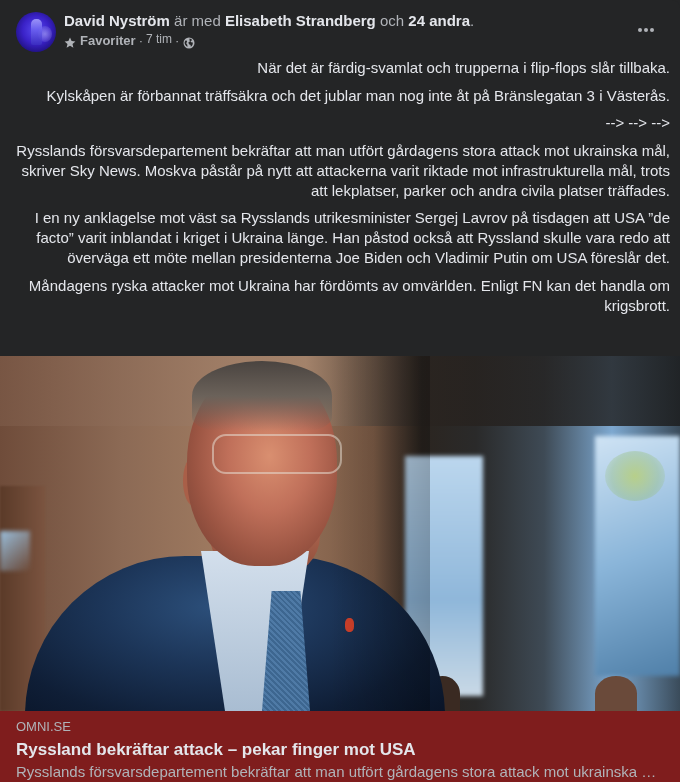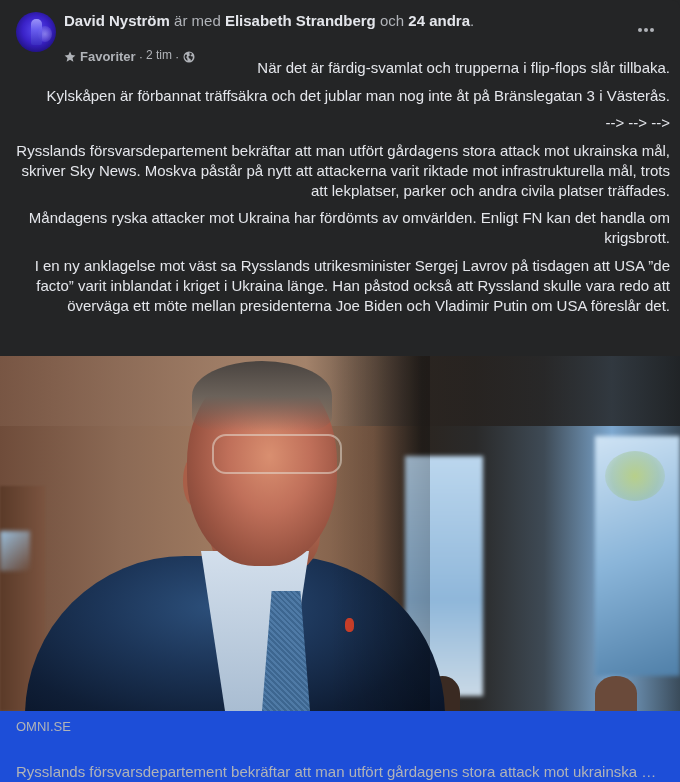--- a/index.html
+++ b/index.html
@@ -8,21 +8,21 @@
     .post { position: absolute; left: 0; top: 0; width: 680px; height: 782px; background: #242526; border-top-right-radius: 8px; }
     .header { position: absolute; left: 0; top: 0; width: 680px; height: 56px; }
     .avatar { position: absolute; left: 16px; top: 12px; width: 40px; height: 40px; border-radius: 50%;
       background: radial-gradient(circle at 50% 45%, #5a4cf0 0%, #3a22c8 45%, #1d0f7a 80%, #120a50 100%); overflow: hidden; }
     .avatar .fig { position: absolute; left: 15px; top: 7px; width: 11px; height: 26px; border-radius: 5px 5px 2px 2px;
       background: linear-gradient(180deg, #a9a4ff 0%, #6d63f0 40%, #3b2fc0 100%); opacity: 0.85; }
     .avatar .glow { position: absolute; left: 22px; top: 14px; width: 14px; height: 16px; border-radius: 50%;
       background: radial-gradient(circle, rgba(200,200,255,0.5), rgba(0,0,0,0)); }
     .title-line { position: absolute; left: 64px; top: 11px; font-size: 15px; line-height: 19px; color: #b0b3b8; white-space: nowrap; }
     .title-line b { color: #e4e6eb; font-weight: 700; }
-    .meta-line { position: absolute; left: 64px; top: 49px; font-size: 13px; line-height: 16px; color: #b0b3b8; white-space: nowrap; display: flex; align-items: center; }
+    .meta-line { position: absolute; left: 64px; top: 33px; font-size: 13px; line-height: 16px; color: #b0b3b8; white-space: nowrap; display: flex; align-items: flex-end; }
     .meta-line .star { width: 12px; height: 12px; margin-right: 4px; display: inline-block; }
     .meta-line .fav { font-weight: 700; color: #b0b3b8; }
     .meta-line .dot { margin: 0 3px; }
     .meta-line .time { font-size: 12px; position: relative; top: -2px; }
     .meta-line .globe { width: 12px; height: 12px; display: inline-block; margin-left: 1px; }
     .more-btn { position: absolute; left: 628px; top: 18px; width: 36px; height: 24px; display: flex; align-items: center; justify-content: center; gap: 2px; cursor: pointer; }
     .more-btn span { width: 4px; height: 4px; border-radius: 50%; background: #b0b3b8; display: block; }
 
     .body-text { position: absolute; left: 16px; top: 58px; width: 654px; font-size: 15px; line-height: 20px; color: #e4e6eb; text-align: right; }
     .body-text p { margin-bottom: 7.5px; }
@@ -45,21 +45,21 @@
     .head { left: 187px; top: 10px; width: 150px; height: 200px; border-radius: 48% 48% 45% 45%;
       background: radial-gradient(ellipse at 55% 45%, #d98f70 0%, #c0705a 35%, #9a5442 65%, #6a3a2e 100%); }
     .hair { left: 192px; top: 5px; width: 140px; height: 70px; border-radius: 50% 50% 20% 20%;
       background: linear-gradient(180deg, #4a4440 0%, #6b625a 50%, rgba(0,0,0,0) 100%); }
     .ear { left: 183px; top: 100px; width: 22px; height: 50px; border-radius: 50%; background: #a95f48; }
     .glasses { left: 212px; top: 78px; width: 130px; height: 40px; border: 2px solid rgba(230,220,210,0.55); border-radius: 14px; }
     .shadow-right { left: 330px; top: 0; width: 100px; height: 355px; background: linear-gradient(90deg, rgba(0,0,0,0), rgba(0,0,0,0.25)); }
     .fig-small1 { left: 425px; top: 320px; width: 35px; height: 35px; border-radius: 50% 50% 0 0; background: #3a2a22; }
     .fig-small2 { left: 595px; top: 320px; width: 42px; height: 35px; border-radius: 50% 50% 0 0; background: #6a4a3a; }
 
-    .link-preview { position: absolute; left: 0; top: 711px; width: 680px; height: 71px; background: #1d4ed8; cursor: pointer; }
+    .link-preview { position: absolute; left: 0; top: 711px; width: 680px; height: 71px; background: #7f1d1d; cursor: pointer; }
     .lp-domain { position: absolute; left: 16px; top: 8px; font-size: 13px; line-height: 16px; color: #b0b3b8; text-transform: uppercase; }
     .lp-title { position: absolute; left: 16px; top: 28px; font-size: 17px; line-height: 22px; font-weight: 700; color: #e4e6eb; white-space: nowrap; }
     .lp-desc { position: absolute; left: 16px; top: 51px; width: 648px; font-size: 15px; line-height: 20px; color: #b0b3b8; white-space: nowrap; overflow: hidden; text-overflow: ellipsis; }
     a.link { color: inherit; text-decoration: none; cursor: pointer; }
   </style>
 </head>
 <body>
 
 <div class="post">
   <div class="header">
@@ -73,41 +73,41 @@
       <a class="link"><b>Elisabeth Strandberg</b></a>
       <span>och</span>
       <a class="link"><b>24 andra</b></a><span>.</span>
     </div>
     <div class="meta-line">
       <svg class="star" viewBox="0 0 12 12">
         <path d="M6 0.6 L7.6 4.1 L11.4 4.4 L8.5 6.9 L9.4 10.7 L6 8.7 L2.6 10.7 L3.5 6.9 L0.6 4.4 L4.4 4.1 Z" fill="#b0b3b8"></path>
       </svg>
       <a class="link fav">Favoriter</a>
       <span class="dot">·</span>
-      <a class="link time">2 tim</a>
+      <a class="link time">7 tim</a>
       <span class="dot">·</span>
       <svg class="globe" viewBox="0 0 12 12">
         <circle cx="6" cy="6" r="5.5" fill="#b0b3b8"></circle>
         <path d="M3 3.2 C4 3.8 4.4 4.8 3.6 5.6 C3 6.3 3.4 7.2 4.2 7.6 L4.6 9.8 C3 9.2 1.8 7.8 1.6 6 C1.6 4.8 2.1 3.9 3 3.2 Z M6.5 1.6 C7.6 1.8 8.6 2.4 9.2 3.3 L8 3.8 C7.4 4.2 7.6 5 8.2 5.2 L9.8 5.6 C10 7.4 9.2 8.9 7.8 9.8 L7.6 8.2 C7.5 7.5 6.8 7.2 6.2 7.5 L5.6 6.2 C5.3 5.6 5.7 4.9 6.3 4.8 L7 4.6 L6.5 3.2 Z" fill="#242526"></path>
       </svg>
     </div>
     <div class="more-btn">
       <span></span>
       <span></span>
       <span></span>
     </div>
   </div>
 
   <div class="body-text">
     <p>När det är färdig-svamlat och trupperna i flip-flops slår tillbaka.</p>
     <p>Kylskåpen är förbannat träffsäkra och det jublar man nog inte åt på Bränslegatan 3 i Västerås.</p>
     <p>--&gt; --&gt; --&gt;</p>
     <p>Rysslands försvarsdepartement bekräftar att man utfört gårdagens stora attack mot ukrainska mål, skriver Sky News. Moskva påstår på nytt att attackerna varit riktade mot infrastrukturella mål, trots att lekplatser, parker och andra civila platser träffades.</p>
+    <p>I en ny anklagelse mot väst sa Rysslands utrikesminister Sergej Lavrov på tisdagen att USA ”de facto” varit inblandat i kriget i Ukraina länge. Han påstod också att Ryssland skulle vara redo att överväga ett möte mellan presidenterna Joe Biden och Vladimir Putin om USA föreslår det.</p>
     <p>Måndagens ryska attacker mot Ukraina har fördömts av omvärlden. Enligt FN kan det handla om krigsbrott.</p>
-    <p>I en ny anklagelse mot väst sa Rysslands utrikesminister Sergej Lavrov på tisdagen att USA ”de facto” varit inblandat i kriget i Ukraina länge. Han påstod också att Ryssland skulle vara redo att överväga ett möte mellan presidenterna Joe Biden och Vladimir Putin om USA föreslår det.</p>
   </div>
 
   <div class="image-wrap" title="Photo of an older man in a navy suit with glasses, light blue shirt and blue tie">
     <div class="img-layer bg-top"></div>
     <div class="img-layer door-left"></div>
     <div class="img-layer light-strip"></div>
     <div class="img-layer window1"></div>
     <div class="img-layer window2"></div>
     <div class="img-layer foliage"></div>
     <div class="img-layer fig-small1"></div>
@@ -119,15 +119,16 @@
     <div class="img-layer pin"></div>
     <div class="img-layer ear"></div>
     <div class="img-layer head"></div>
     <div class="img-layer hair"></div>
     <div class="img-layer glasses"></div>
     <div class="img-layer shadow-right"></div>
   </div>
 
   <div class="link-preview">
     <div class="lp-domain">OMNI.SE</div>
+    <div class="lp-title">Ryssland bekräftar attack – pekar finger mot USA</div>
     <div class="lp-desc">Rysslands försvarsdepartement bekräftar att man utfört gårdagens stora attack mot ukrainska mål, skriver Sky News.</div>
   </div>
 </div>
 
 </body></html>

